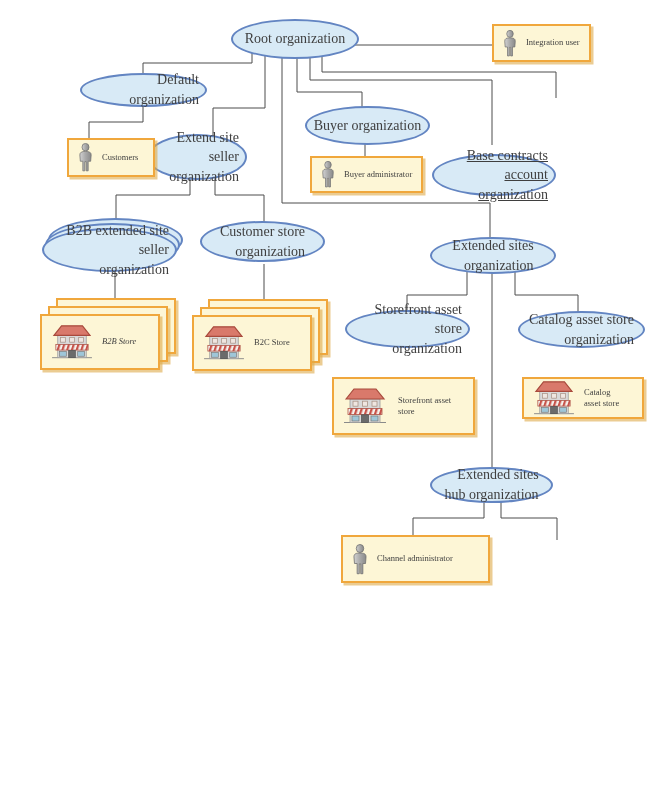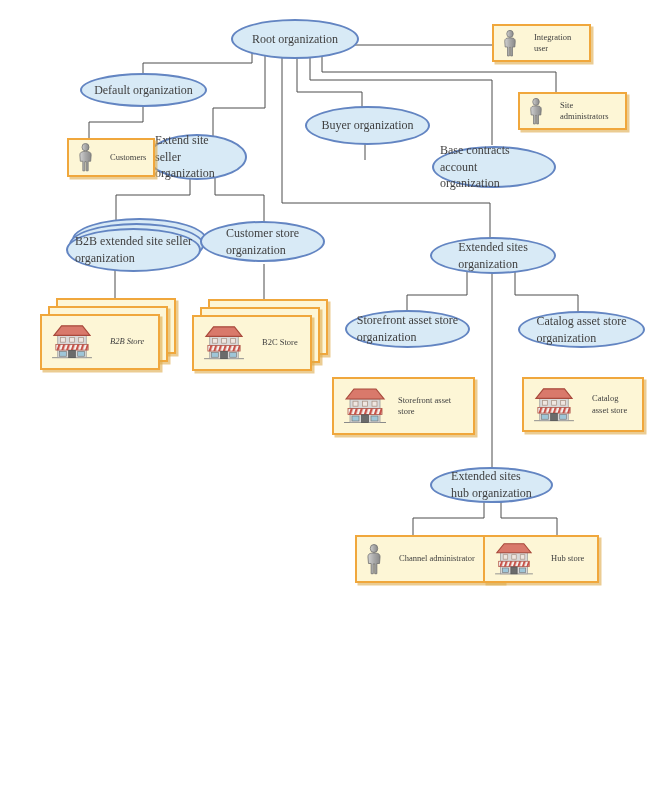--- a/index.html
+++ b/index.html
@@ -10,27 +10,27 @@
     --box-shadow:#ddaa4a;
     --connector:#4d4d4d;
     --text:#3f3f3f;
   }
   html,body{margin:0;padding:0;background:#fff;}
   .canvas{position:relative;width:648px;height:792px;background:#fff;overflow:hidden;
           font-family:"Liberation Serif","DejaVu Serif",serif;color:var(--text);}
   svg.wires{position:absolute;left:0;top:0;z-index:0;}
   svg.wires polyline{fill:none;stroke:var(--connector);stroke-width:1;}
   .el{position:absolute;z-index:2;border:2.5px solid var(--ellipse-border);background:var(--ellipse-fill);
-      border-radius:50%;display:flex;align-items:center;justify-content:center;text-align:left;
-      font-size:12px;line-height:1.4;white-space:pre-line;box-sizing:border-box;padding:0 6px;}
+      border-radius:50%;display:flex;align-items:center;justify-content:center;text-align:right;
+      font-size:14px;line-height:1.4;white-space:pre-line;box-sizing:border-box;padding:0 6px;}
   .el-ghost{position:absolute;border:2.5px solid var(--ellipse-border);background:var(--ellipse-fill);
       border-radius:50%;box-sizing:border-box;}
   .bx{position:absolute;z-index:2;border:2px solid var(--box-border);background:var(--box-fill);
       box-shadow:2.5px 2.5px 0 rgba(221,170,74,.6);display:flex;align-items:center;
-      font-size:8.5px;line-height:1.35;white-space:pre-line;box-sizing:border-box;padding:2px 4px 2px 9px;gap:17px;}
+      font-size:8.5px;line-height:1.35;white-space:pre-line;box-sizing:border-box;padding:2px 4px 2px 9px;gap:9px;}
   .bx-ghost{position:absolute;border:2px solid var(--box-border);background:var(--box-fill);
       box-shadow:2.5px 2.5px 0 rgba(221,170,74,.6);box-sizing:border-box;}
   .stack{position:absolute;z-index:2;}
   .stack .front{position:absolute;}
   .icon{flex:0 0 auto;display:block;}
   .defs-hidden{position:absolute;width:0;height:0;overflow:hidden;}
 </style>
 </head>
 <body>
 
@@ -90,24 +90,24 @@
 
   <div class="el" style="left:231px;top:19px;width:128px;height:40px;">Root organization</div>
 
   <div class="el" style="left:80px;top:73px;width:127px;height:34px;">Default organization</div>
 
   <div class="el" style="left:147px;top:134px;width:100px;height:46px;">Extend site
 seller organization</div>
 
   <div class="el" style="left:305px;top:106px;width:125px;height:39px;">Buyer organization</div>
 
-  <div class="el" style="left:432px;top:146px;width:124px;height:42px;">Base contracts account
+  <div class="el" style="left:432px;top:154px;width:124px;height:42px;text-decoration:underline;">Base contracts account
 organization</div>
 
-  <div class="stack" style="left:66px;top:218px;width:142px;height:54px;">
+  <div class="stack" style="left:42px;top:218px;width:142px;height:54px;">
     <div class="el-ghost" style="left:6px;top:0;width:135px;height:44px;"></div>
     <div class="el-ghost" style="left:3px;top:5px;width:135px;height:44px;"></div>
     <div class="el front" style="left:0;top:10px;width:135px;height:44px;">B2B extended site seller
 organization</div>
   </div>
 
   <div class="el" style="left:200px;top:221px;width:125px;height:41px;">Customer store
 organization</div>
 
   <div class="el" style="left:430px;top:237px;width:126px;height:37px;">Extended sites
@@ -122,34 +122,34 @@
   <div class="el" style="left:430px;top:467px;width:123px;height:36px;">Extended sites
 hub organization</div>
 
   <div class="bx" style="left:492px;top:24px;width:99px;height:38px;">
     <svg class="icon" width="14" height="27">
         <use href="#person"></use>
       </svg>
     <span>Integration user</span>
   </div>
 
-  <div class="bx" style="left:518px;top:92px;width:109px;height:38px;">
-    <svg class="icon" width="14" height="27">
-        <use href="#person"></use>
-      </svg>
-    <span>Site administrators</span>
-  </div>
 
   <div class="bx" style="left:37px;top:138px;width:88px;height:39px;margin-left:30px;">
     <svg class="icon" width="15" height="29">
         <use href="#person"></use>
       </svg>
     <span>Customers</span>
   </div>
 
+  <div class="bx" style="left:310px;top:156px;width:113px;height:37px;">
+    <svg class="icon" width="14" height="27">
+        <use href="#person"></use>
+      </svg>
+    <span>Buyer administrator</span>
+  </div>
 
   <div class="stack" style="left:40px;top:298px;width:139px;height:75px;">
     <div class="bx-ghost" style="left:16px;top:0;width:120px;height:56px;"></div>
     <div class="bx-ghost" style="left:8px;top:8px;width:120px;height:56px;"></div>
     <div class="bx front" style="left:0;top:16px;width:120px;height:56px;font-style:italic;">
       <svg class="icon" width="42" height="38">
           <use href="#store"></use>
         </svg>
       <span>B2B Store</span>
     </div>
@@ -166,35 +166,29 @@
     </div>
   </div>
 
   <div class="bx" style="left:332px;top:377px;width:143px;height:58px;gap:11px;">
     <svg class="icon" width="44" height="40">
         <use href="#store"></use>
       </svg>
     <span>Storefront asset store</span>
   </div>
 
-  <div class="bx" style="left:522px;top:377px;width:122px;height:55px;">
+  <div class="bx" style="left:522px;top:377px;width:122px;height:42px;">
     <svg class="icon" width="42" height="38">
         <use href="#store"></use>
       </svg>
     <span>Catalog
 asset store</span>
   </div>
 
-  <div class="bx" style="left:341px;top:535px;width:149px;height:48px;margin-left:14px;">
+  <div class="bx" style="left:341px;top:535px;width:149px;height:48px;">
     <svg class="icon" width="16" height="31">
         <use href="#person"></use>
       </svg>
     <span>Channel administrator</span>
   </div>
 
-  <div class="bx" style="left:483px;top:535px;width:116px;height:48px;">
-    <svg class="icon" width="40" height="36">
-        <use href="#store"></use>
-      </svg>
-    <span>Hub store</span>
-  </div>
 
 </div>
 
 </body></html>

